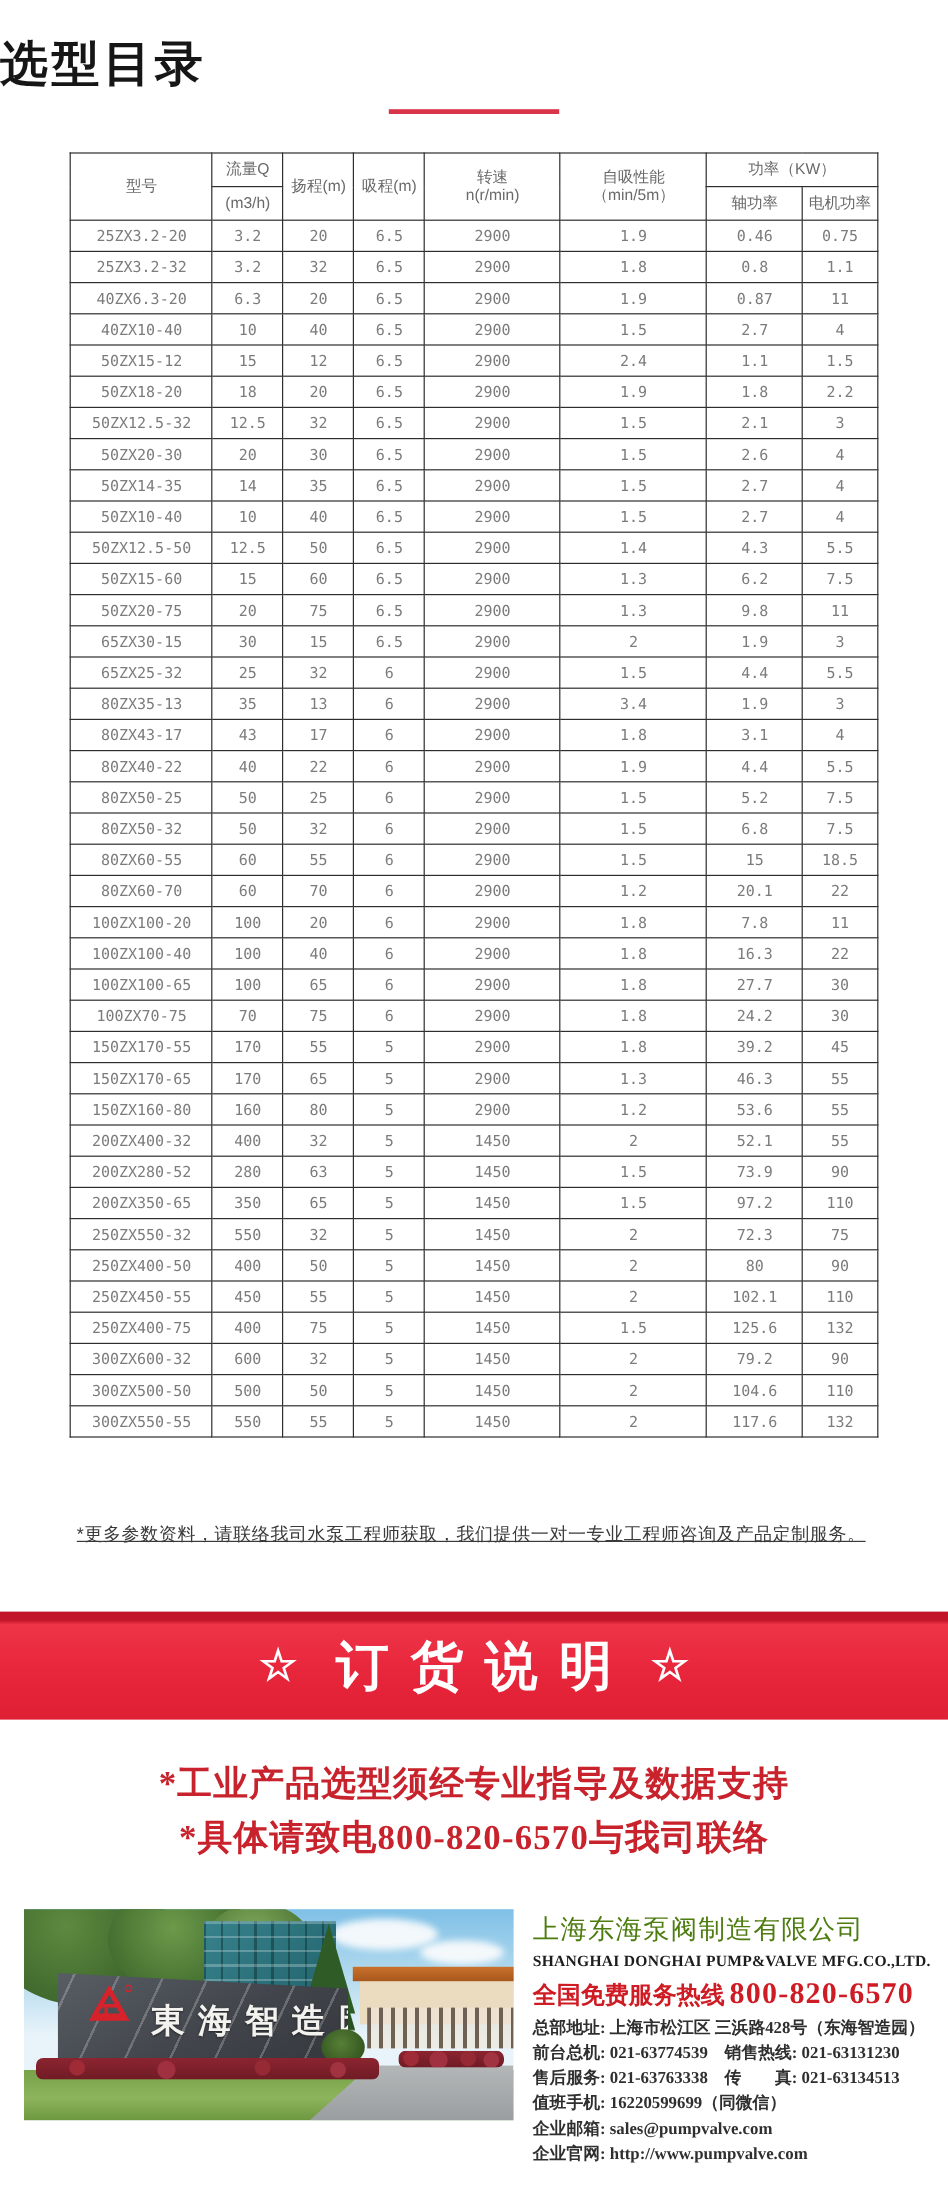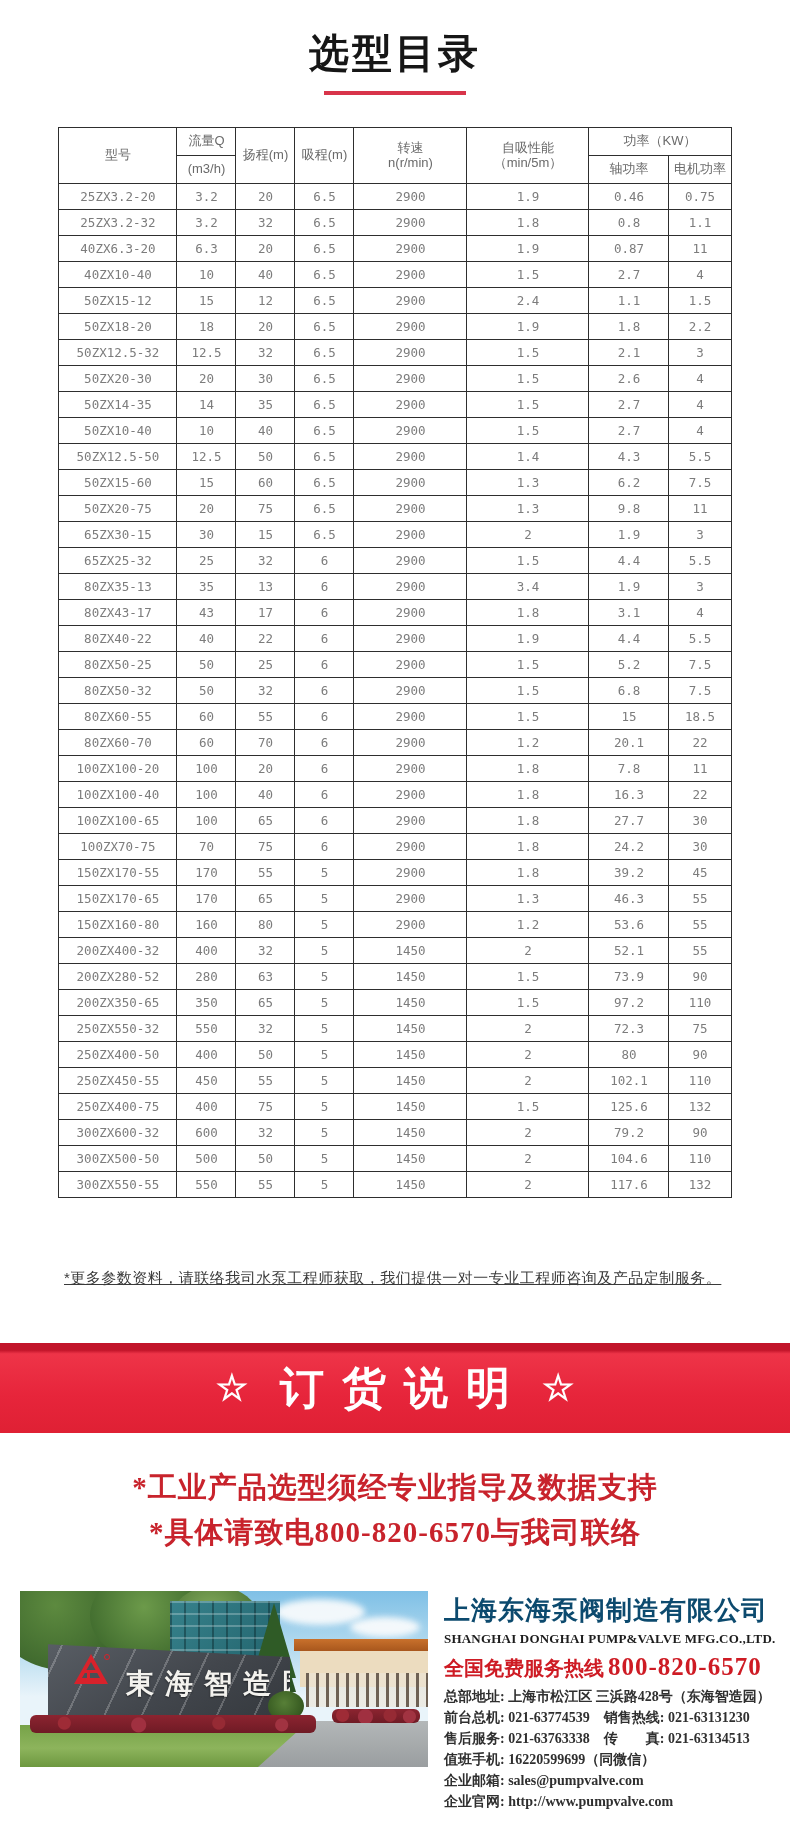--- a/index.html
+++ b/index.html
@@ -4,21 +4,21 @@
 <style>
   * { margin:0; padding:0; box-sizing:border-box; }
   html,body { background:#ffffff; }
   body {
     width:790px; height:1836px; margin:0 auto;
     font-family:"Liberation Sans", sans-serif;
     position:relative; overflow:hidden;
   }
 
   
-  .title-section { padding-top:26px; text-align:center; }
+  .title-section { padding-top:26px; text-align:left; }
   .page-title {
     font-size:40px; font-weight:bold; color:#161616; letter-spacing:3px;
     display:inline-block;
   }
   .title-underline { width:142px; height:4px; background:#d8344a; margin:10px auto 0; }
 
   
   .table-wrap { margin-top:32px; display:flex; justify-content:center; }
   table.sel-table {
     border-collapse:collapse; table-layout:fixed; width:672px;
@@ -132,21 +132,21 @@
     background:linear-gradient(180deg,#76a248 0%,#8db45c 55%,#6d9840 100%);
   }
   .road {
     position:absolute; right:0; bottom:0; width:170px; height:46px;
     clip-path:polygon(30% 0, 100% 0, 100% 100%, 0 100%);
     background:linear-gradient(180deg,#b3b7b8,#9a9ea0);
   }
 
   
   .company-info { margin-left:16px; padding-top:2px; width:346px; }
-  .company-cn { font-size:26px; font-weight:bold; color:#0c4a6e; letter-spacing:1px; white-space:nowrap; }
+  .company-cn { font-size:22px; font-weight:normal; color:#4d7c0f; letter-spacing:1px; white-space:nowrap; }
   .company-en {
     font-family:"Liberation Serif", serif; font-weight:bold; font-size:13px;
     color:#1d1d1d; margin-top:3px; letter-spacing:0.2px; white-space:nowrap;
   }
   .hotline { margin-top:6px; color:#ce1b24; font-family:"Liberation Serif", serif; font-weight:bold; white-space:nowrap; }
   .hotline .hl-label { font-size:20px; }
   .hotline .hl-number { font-size:25px; letter-spacing:1px; }
   .contact-lines { margin-top:4px; }
   .contact-line {
     font-family:"Liberation Serif", serif; font-weight:bold; font-size:14px;

